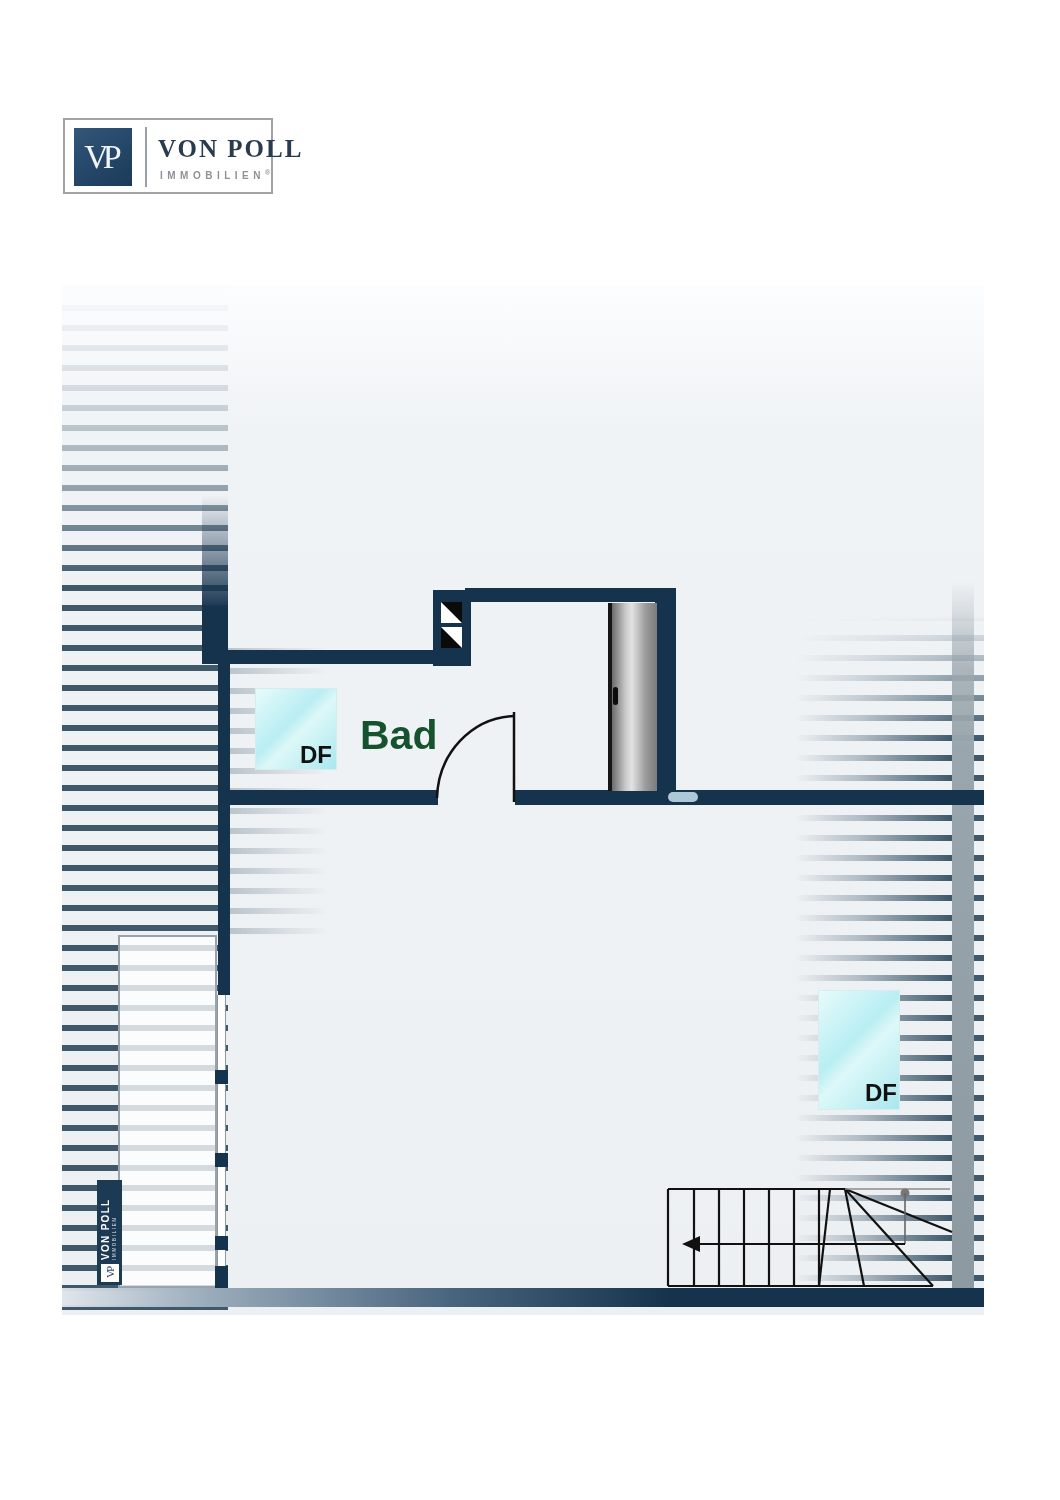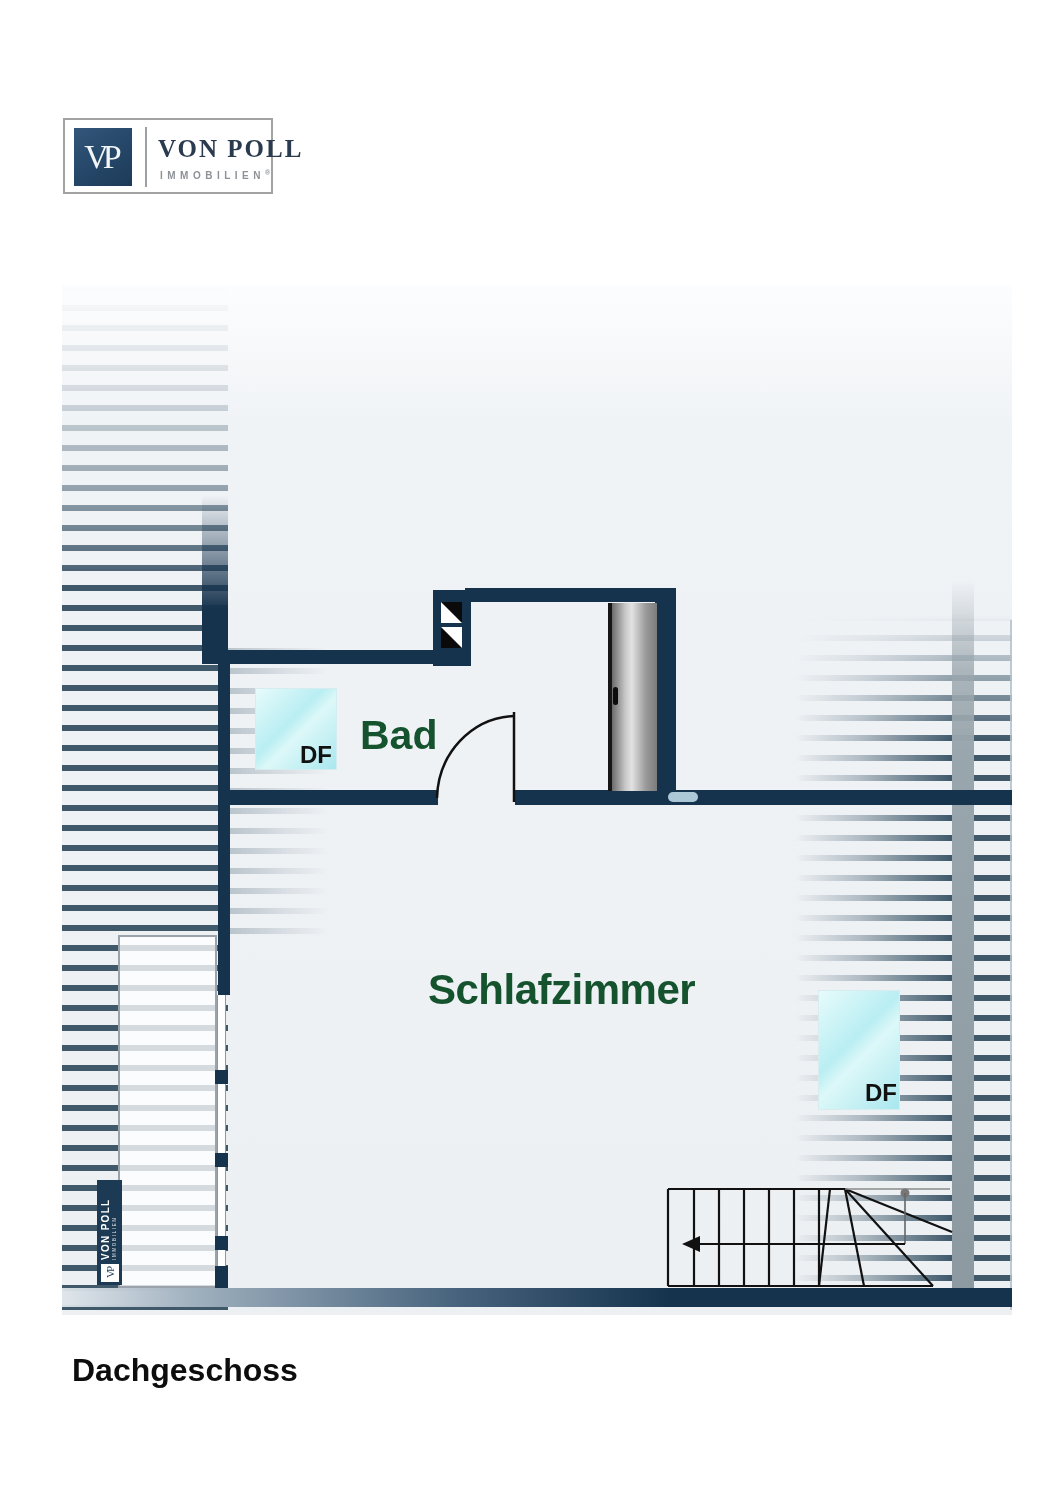--- a/index.html
+++ b/index.html
@@ -1,21 +1,21 @@
 <!DOCTYPE html>
 <html style="--wall: #16334e; --hatch: #3f596b; --cyan2: #b9eef3;"><head>
 <meta charset="utf-8">
 <style>
   :root{
     --wall:#16334e;
     --hatch:#3f596b;
     --cyan1:#e7fbfb; --cyan2:#b9eef3;
   }
   html,body{margin:0;padding:0;background:#ffffff;}
-  .canvas{position:relative;width:1060px;height:1500px;background:#ffffff;overflow:hidden;
+  .canvas{position:relative;width:984px;height:1500px;background:#ffffff;overflow:hidden;
           font-family:"Liberation Sans", sans-serif;}
   .abs{position:absolute;}
 
   
   .logo-box{left:63px;top:118px;width:210px;height:76px;background:#ffffff;
             border:2px solid #a3a3a3;box-sizing:border-box;}
   .logo-square{left:9px;top:8px;width:58px;height:58px;
                background:linear-gradient(145deg,#33567a 0%,#27496b 45%,#1d3a58 100%);
                display:flex;align-items:center;justify-content:center;}
   .logo-vp{color:#f2f5f8;font-family:"Liberation Serif",serif;font-size:34px;letter-spacing:-6px;
@@ -204,16 +204,14 @@
     <div class="wm-inner">
       <div class="wm-vp">VP</div>
       <div class="wm-texts">
         <span class="wm-name">VON POLL</span>
         <span class="wm-sub">IMMOBILIEN</span>
       </div>
     </div>
   </div>
 
   <div class="abs room-label label-bad">Bad</div>
-  <div class="abs room-label label-schlaf">Schlafzimmer</div>
-  <div class="abs floor-title">Dachgeschoss</div>
 
 </div>
 
 </body></html>

